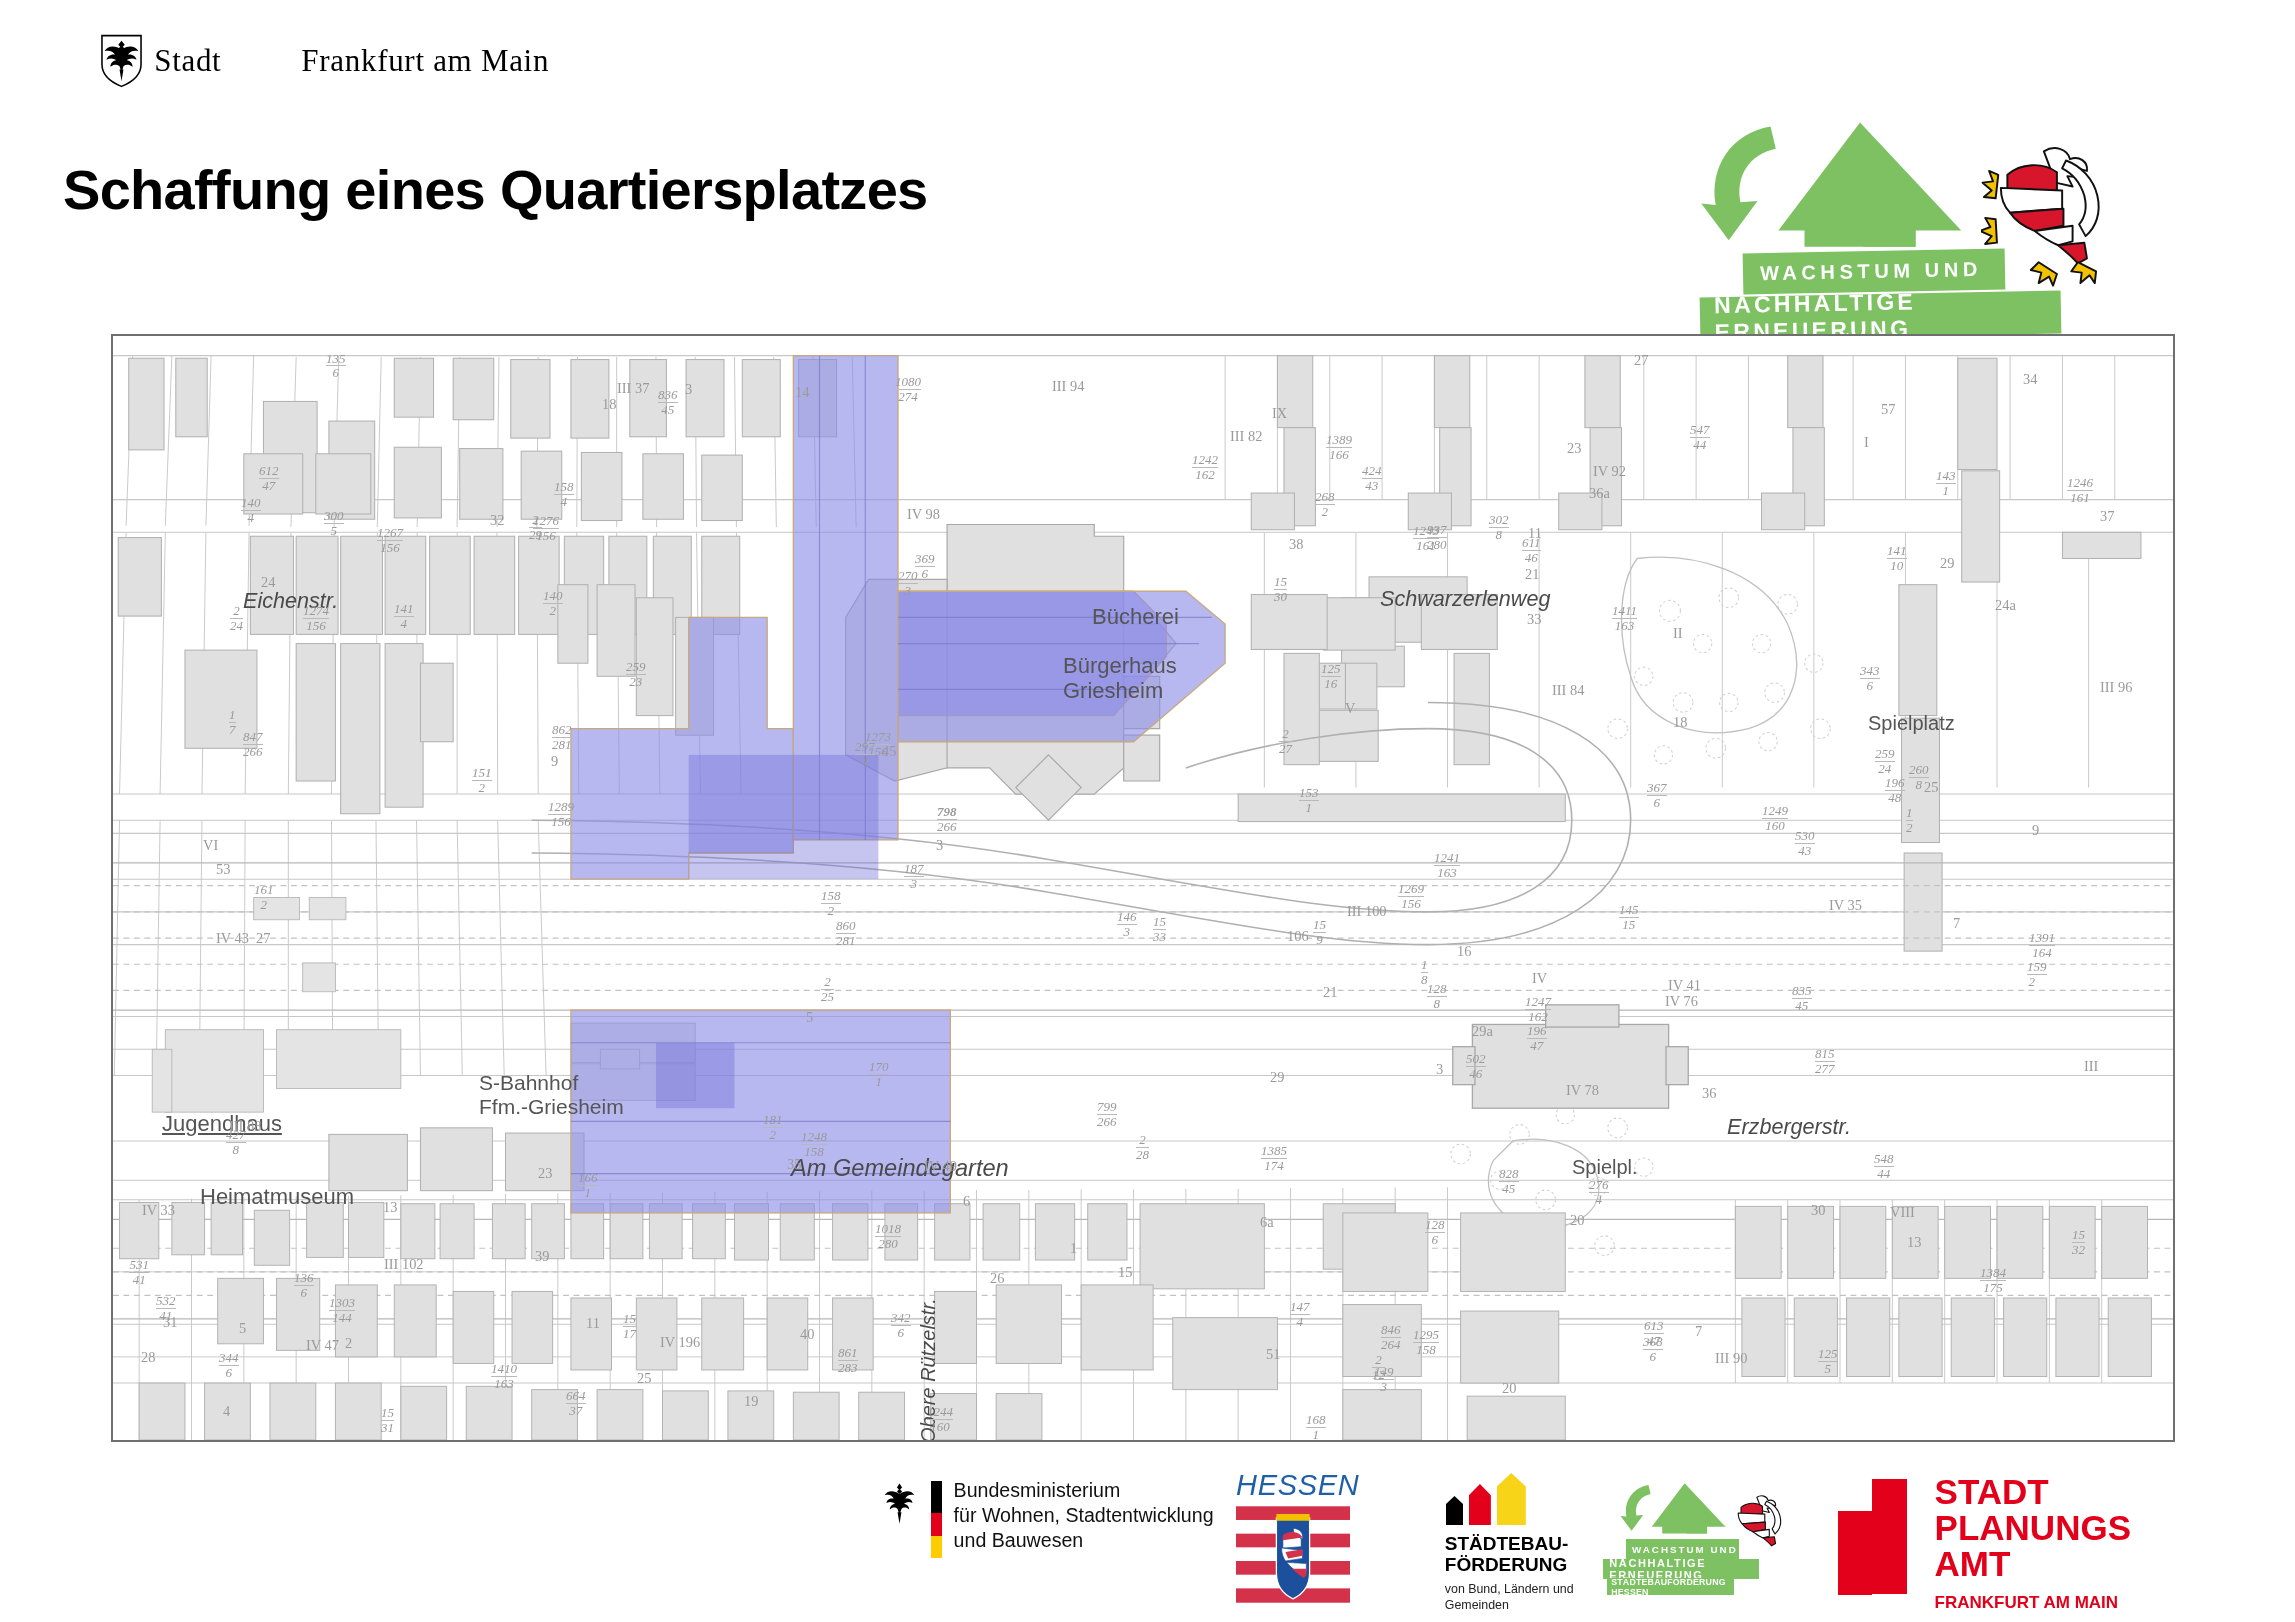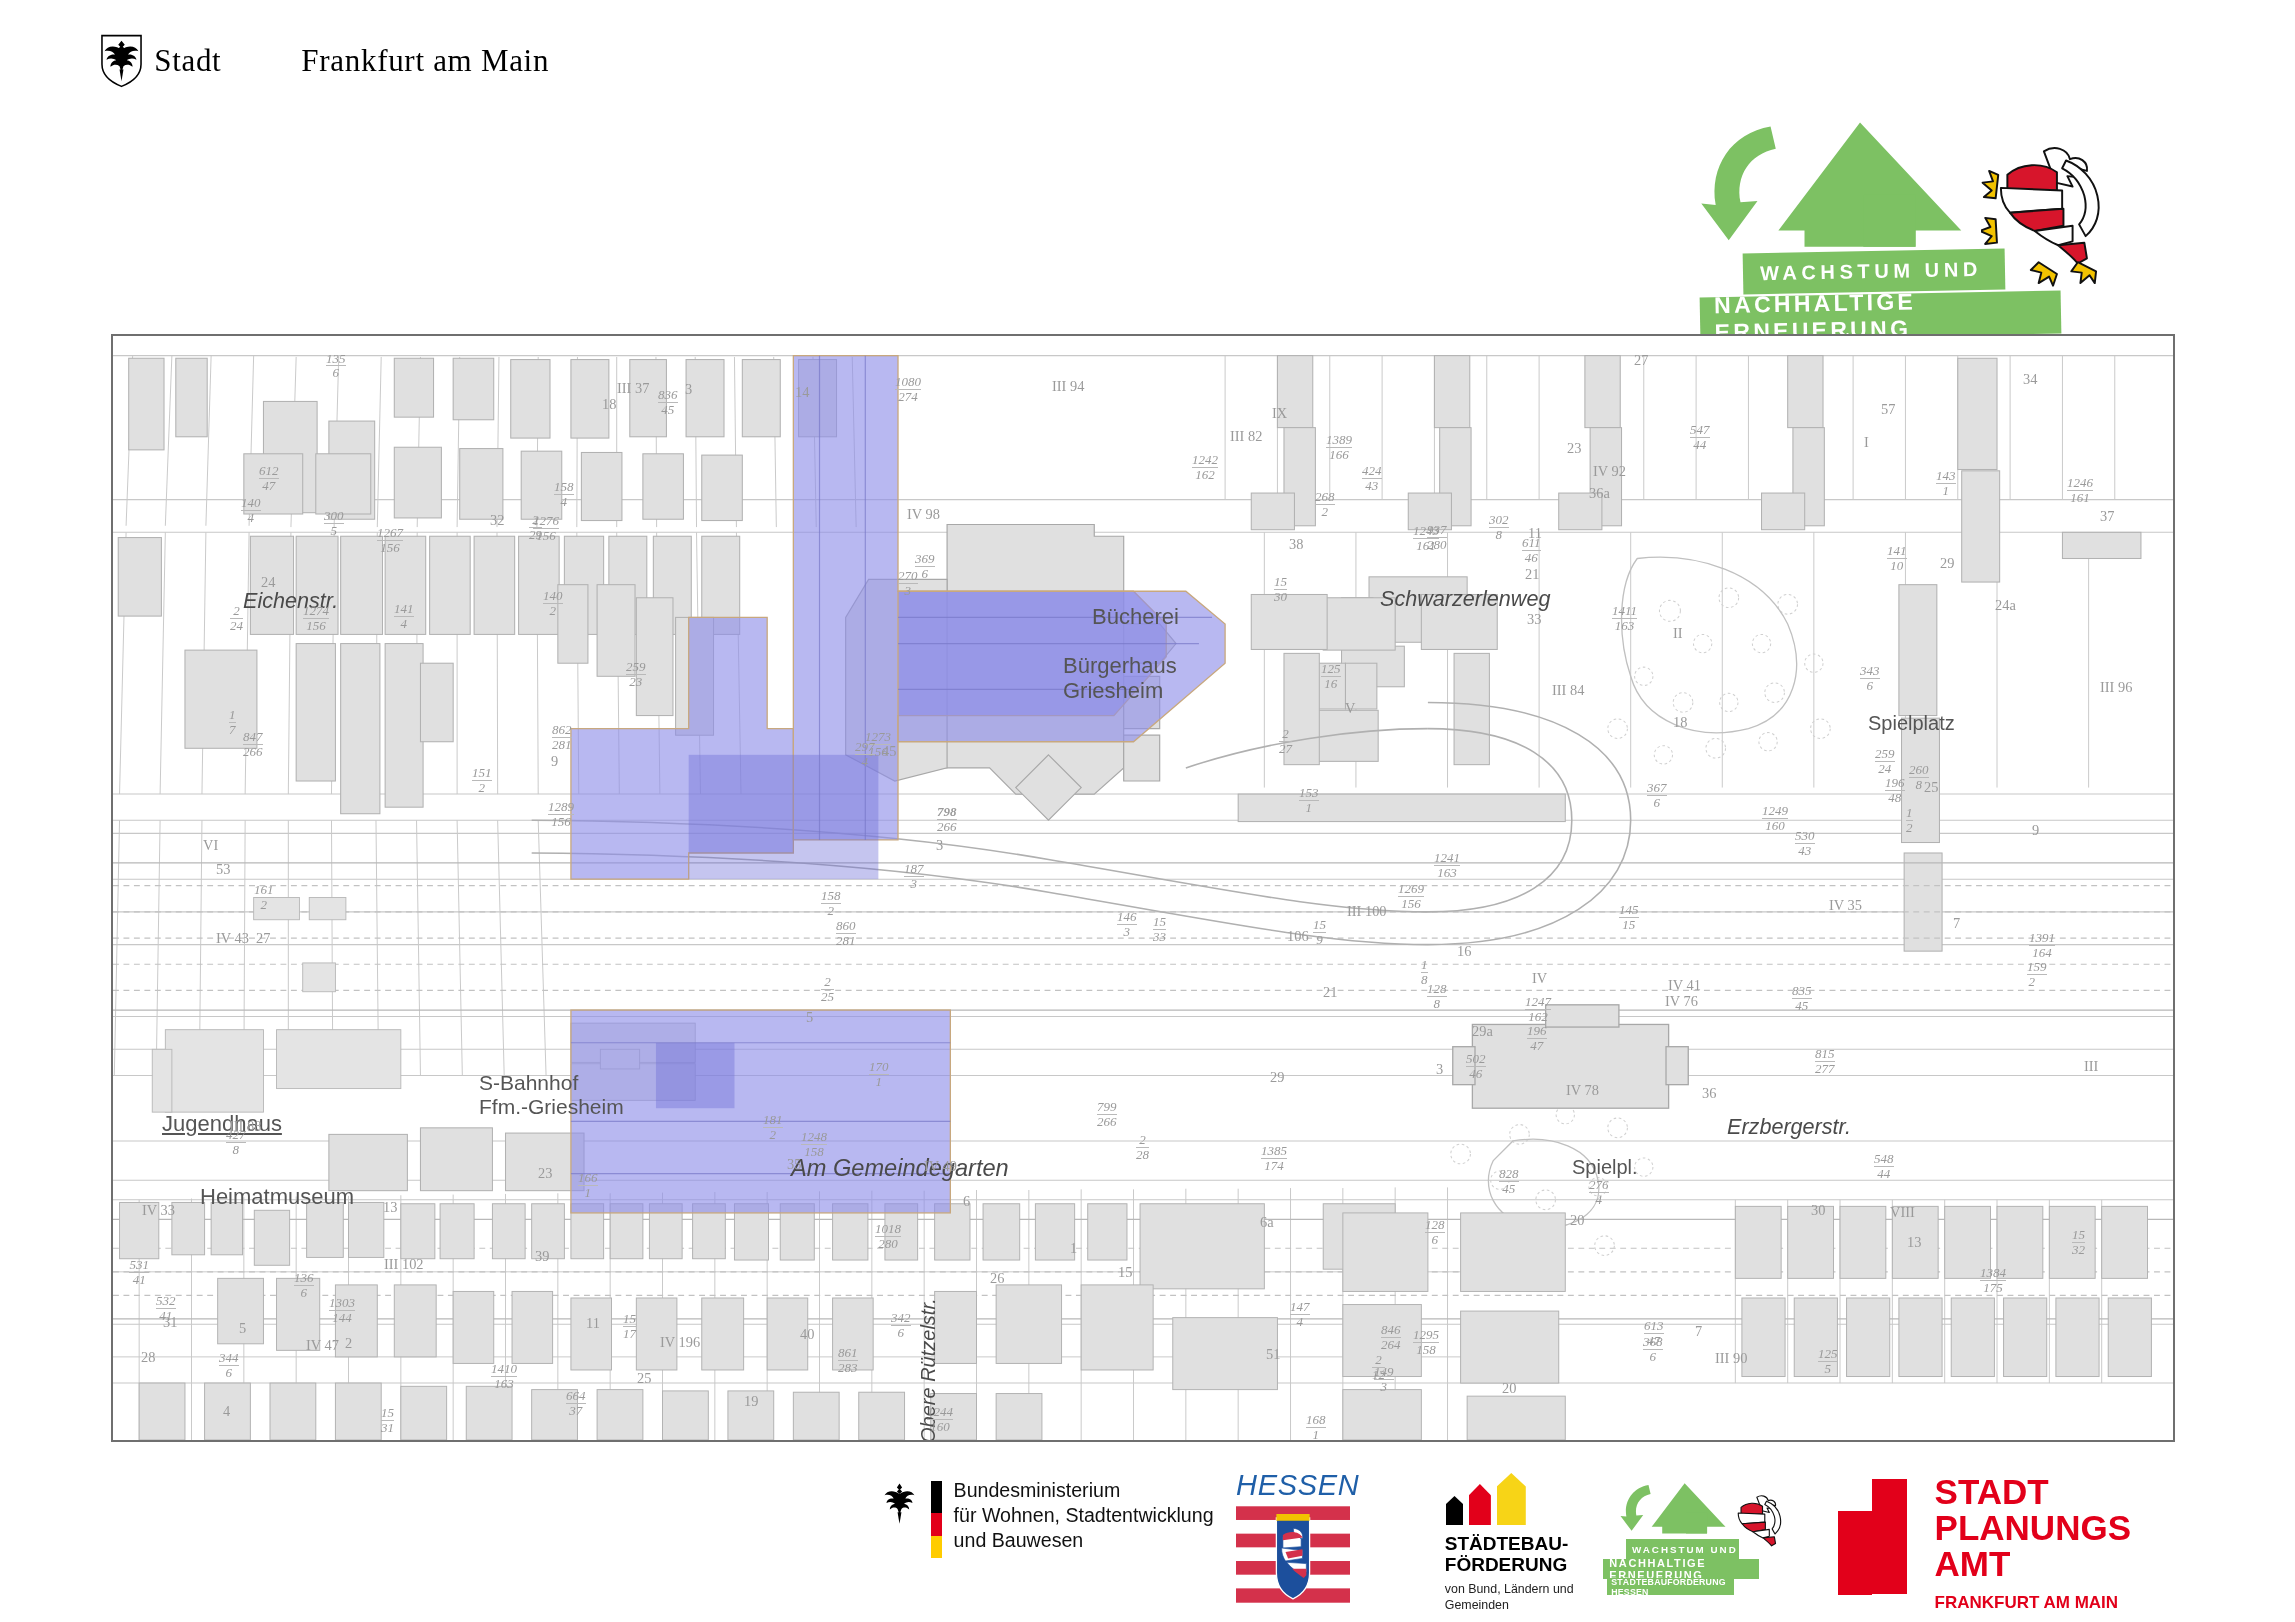--- a/index.html
+++ b/index.html
@@ -101,20 +101,21 @@
         <path d="M33 56 h6 l-3 18 Z"></path>
       </g>
     </svg>
     <div class="wordmark">
       <span>Stadt</span>
       <span style="display:inline-block;width:63px"></span>
       <span>Frankfurt am Main</span>
     </div>
   </div>
 
+  <div id="title-main">Schaffung eines Quartiersplatzes</div>
 
   <div id="program-logo">
     <svg class="mark" viewBox="0 0 470 260">
       <path d="M245 10 L400 175 L330 175 L330 200 L160 200 L160 175 L120 175 Z" fill="#7dc163"></path>
       <path d="M108 16 C48 26 14 78 24 136 L2 134 L44 190 L88 130 L62 132 C54 92 76 58 116 50 Z" fill="#7dc163"></path>
       <path d="M250 120 L330 120 L330 200 L250 200 Z" fill="#7dc163"></path>
     </svg>
     <svg class="lion" viewBox="0 0 200 230">
       <g stroke="#111" stroke-width="3" stroke-linejoin="round">
         <path d="M96 22 c16 -10 36 -4 40 12 c14 -6 28 4 26 18 l-16 -4 6 14 -20 -2 8 16 -26 -6 Z" fill="#fff"></path>

